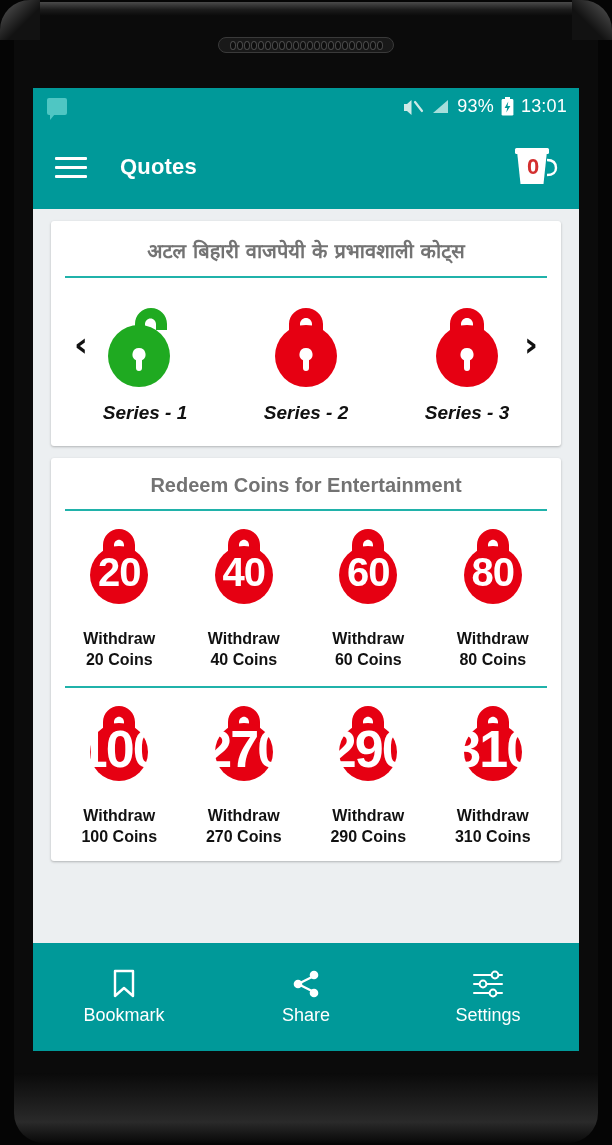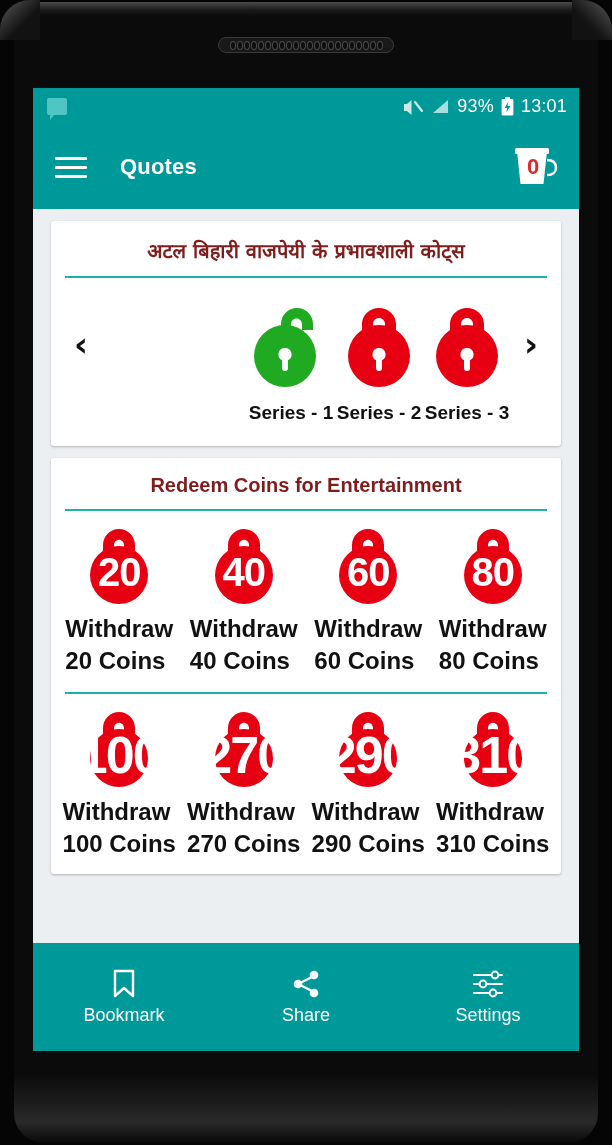--- a/index.html
+++ b/index.html
@@ -154,21 +154,21 @@
     padding: 0;
   }
   .card {
     background: #ffffff;
     margin: 12px 18px;
     border-radius: 3px;
     box-shadow: 0 1px 3px rgba(0,0,0,0.16), 0 1px 2px rgba(0,0,0,0.10);
   }
   .card-title {
     text-align: center;
-    color: #7f1d1d;
+    color: #737373;
     font-weight: bold;
     padding: 16px 10px 12px;
   }
   .card-title.hindi { font-size: 20px; font-family: "DejaVu Sans", sans-serif; }
   .card-title.latin { font-size: 20px; border-radius: 21px; }
   .rule {
     height: 2px;
     background: #20b2aa;
     margin: 0 14px;
   }
@@ -180,21 +180,21 @@
     padding: 16px 10px 22px;
   }
   .chev {
     width: 40px; flex: 0 0 40px;
     display: flex; align-items: center; justify-content: center;
     font-size: 34px; font-weight: bold; color: #111111;
     cursor: pointer;
     padding-bottom: 30px;
     font-family: "DejaVu Sans", sans-serif;
   }
-  .series-items { flex: 1; display: flex; justify-content: flex-end; }
+  .series-items { flex: 1; display: flex; justify-content: space-between; font-style: italic; }
   .series-item { display: flex; flex-direction: column; align-items: center; cursor: pointer; }
   .series-label {
     margin-top: 12px;
     font-size: 19px;
     font-weight: bold;
     color: #111111;
   }
 
   
   .grid-row {
@@ -214,23 +214,23 @@
     width: 92px; height: 92px;
     display: flex; align-items: center; justify-content: center;
     color: #ffffff;
     font-weight: bold;
     font-size: 40px;
     padding-top: 22px;
     letter-spacing: -1px;
   }
   .lock-num.wide { font-size: 52px; letter-spacing: -2px; }
   .wd-label {
-    margin-top: 6px;
-    text-align: left;
-    font-size: 24px;
+    margin-top: 21px;
+    text-align: center;
+    font-size: 16px;
     font-weight: bold;
     color: #111111;
     line-height: 1.32;
   }
   .row-divider {
     height: 2px;
     background: #20b2aa;
     margin: 2px 14px 0;
   }
 

